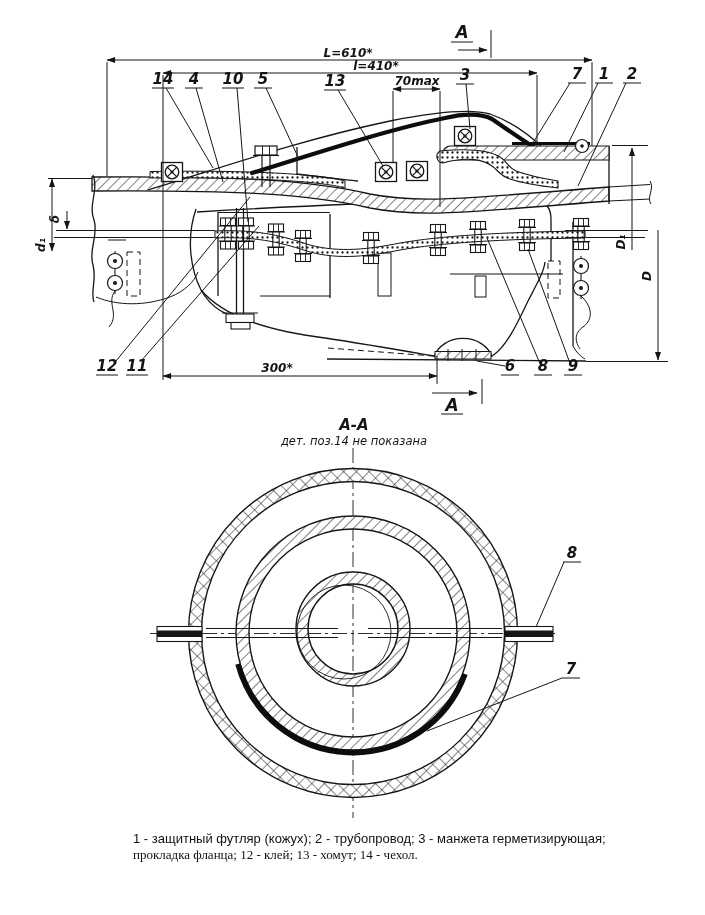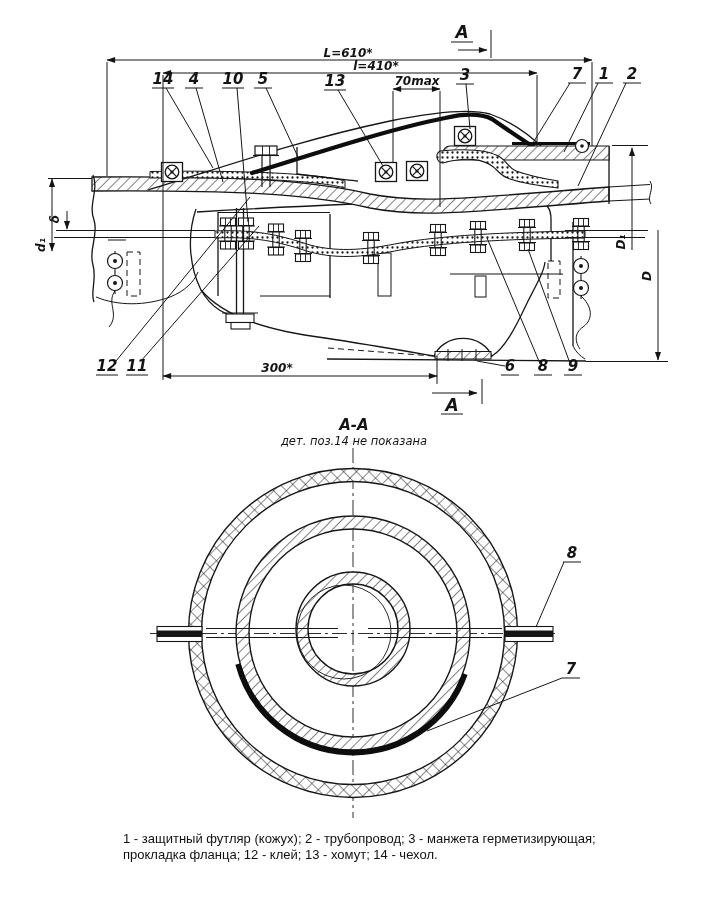--- a/index.html
+++ b/index.html
@@ -12,24 +12,24 @@
   .dim{stroke:#161616;fill:none;stroke-width:1;}
   .lead{stroke:#161616;fill:none;stroke-width:1;}
   .dash{stroke:#161616;fill:none;stroke-width:1;stroke-dasharray:6 4;}
   .cline{stroke:#161616;fill:none;stroke-width:0.9;stroke-dasharray:15 4 3 4;}
   text{fill:#141414;font-family:"DejaVu Sans", sans-serif;font-style:italic;}
   .callout{font-size:15px;font-weight:bold;}
   .dimtxt{font-size:12px;font-weight:bold;}
   .marker{font-size:17px;font-weight:bold;}
   .sectitle{font-size:15px;font-weight:bold;text-anchor:middle;}
   .secsub{font-size:11.5px;text-anchor:middle;}
-  #legend{position:absolute;left:119px;top:831px;width:480px;color:#111;
+  #legend{position:absolute;left:129px;top:831px;width:480px;color:#111;
           font-family:"Liberation Sans", sans-serif;font-size:13px;line-height:15.5px;
           font-style:normal;}
-  #legend .l1{padding-left:4px;} #legend .l2{padding-left:7px;} #legend .l4{padding-left:4px;}
+  #legend .l1{padding-left:4px;} #legend .l2{padding-left:7px;} #legend .l4{padding-left:4px;font-family:Liberation Serif, serif;}
 </style>
 </head>
 <body>
 
 <div id="page">
 <svg width="705" height="915" viewBox="0 0 705 915">
   <defs>
     <marker id="ma" viewBox="0 0 10 10" refX="9" refY="5" markerWidth="11" markerHeight="9" orient="auto-start-reverse">
       <path d="M0,1.6 L9.6,5 L0,8.4 Z" fill="#141414"></path>
     </marker>

